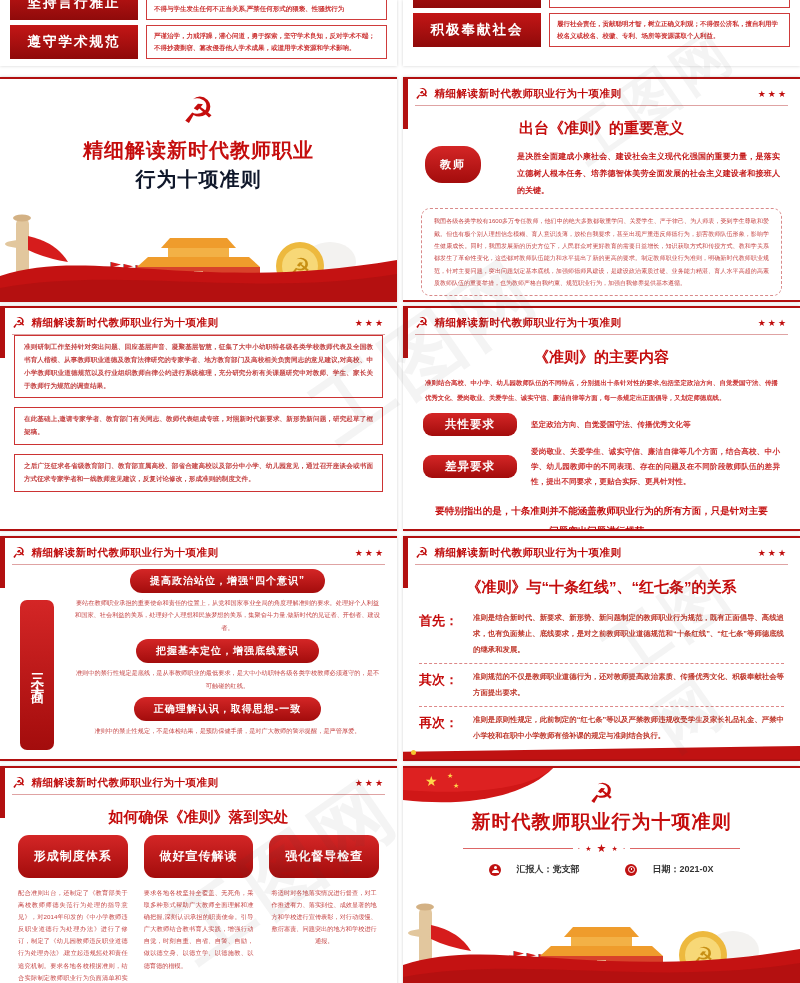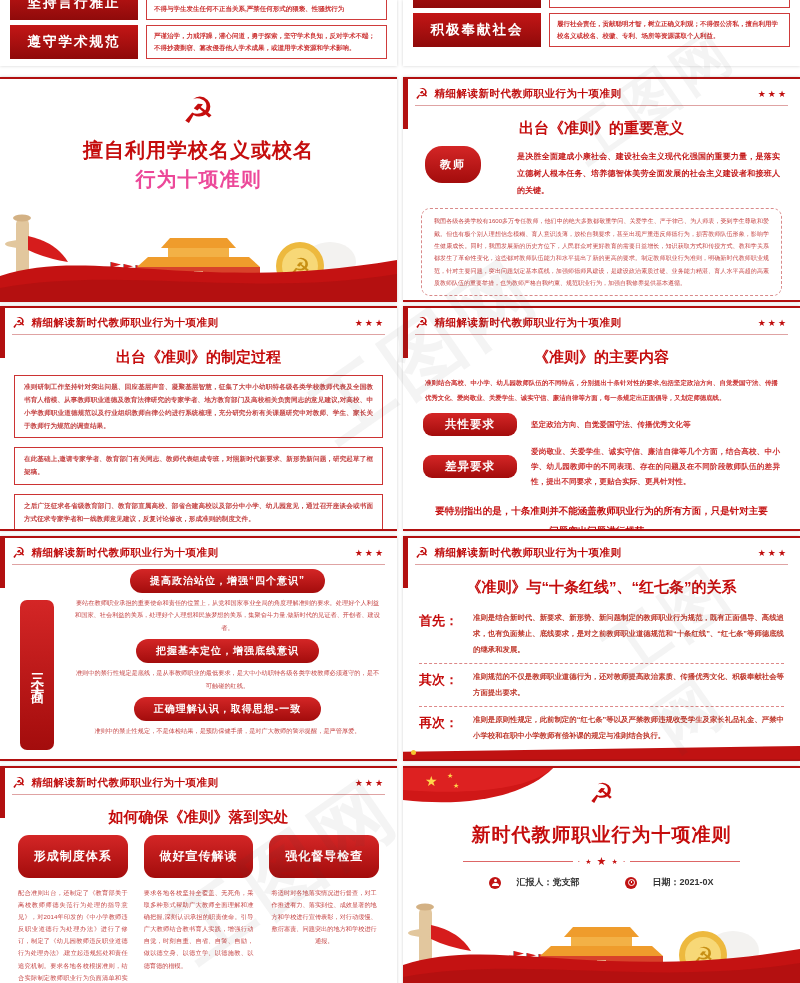--- a/index.html
+++ b/index.html
@@ -23,24 +23,24 @@
   .frag-row{display:flex;gap:8px;margin:0 10px 5px 10px;height:34px;}
   .frag-label{width:128px;background:linear-gradient(180deg,#c31616,#8f0a0a);color:#fff;
               font-weight:bold;font-size:13.5px;display:flex;align-items:center;
               justify-content:center;letter-spacing:2px;flex:none;}
   .frag-text{flex:1;border:1px solid #cf3b3b;color:#c33;font-size:6.5px;line-height:1.9;
              padding:3px 7px;display:flex;flex-direction:column;justify-content:center;
              font-weight:bold;box-sizing:border-box;}
   
   .cov-emb{text-align:center;color:#c50d0d;font-size:36px;margin-top:14px;line-height:1;}
   .cov-t1{text-align:center;color:#c50d0d;font-weight:900;font-size:20px;margin-top:8px;letter-spacing:1px;}
-  .cov-t2{text-align:center;color:#ec4899;font-weight:900;font-size:20px;margin-top:2px;letter-spacing:1px;}
+  .cov-t2{text-align:center;color:#0f172a;font-weight:900;font-size:20px;margin-top:2px;letter-spacing:1px;}
   .scene{position:absolute;left:0;bottom:0;width:397px;height:92px;}
   .end-emb{text-align:center;color:#c50d0d;font-size:28px;margin-top:12px;line-height:1;}
-  .end-title{text-align:center;color:#c50d0d;font-weight:900;font-size:19px;margin-top:14px;letter-spacing:1px;}
+  .end-title{text-align:center;color:#c50d0d;font-weight:900;font-size:19px;margin-top:1px;letter-spacing:1px;}
   .divider{display:flex;align-items:center;justify-content:center;gap:5px;margin:7px 60px;}
   .divider::before,.divider::after{content:"";flex:1;height:1px;background:#d66;}
   .dv-dot{color:#c22;font-size:8px;}
   .dv-star-s{color:#c51212;font-size:7px;}
   .dv-star-b{color:#c51212;font-size:11px;}
   .end-info{display:flex;justify-content:center;gap:46px;margin-top:8px;}
   .info-item{display:flex;align-items:center;gap:15px;font-size:9px;font-weight:bold;color:#333;}
   .info-ic{width:12px;height:12px;border-radius:50%;background:#c01212;position:relative;flex:none;}
   .ic-person::before{content:"";position:absolute;left:4.2px;top:2.2px;width:3.6px;height:3.6px;
       border-radius:50%;background:#fff;}
@@ -130,21 +130,21 @@
       <div class="frag-label">积极奉献社会</div>
       <div class="frag-text">
         <div>履行社会责任，贡献聪明才智，树立正确义利观；不得假公济私，擅自利用学校名义或校名、校徽、专利、场所等资源谋取个人利益。</div>
       </div>
     </div>
   </div>
 </section>
 
 <section class="tile" style="left:0;top:77px;border-top:2px solid #b21010;">
   <div class="cov-emb">☭</div>
-  <div class="cov-t1">擅自利用学校名义或校名</div>
+  <div class="cov-t1">精细解读新时代教师职业</div>
   <div class="cov-t2">行为十项准则</div>
   <svg class="scene" viewBox="0 0 397 92">
     <ellipse cx="35" cy="82" rx="45" ry="14" fill="#f0efee"></ellipse>
     <ellipse cx="205" cy="90" rx="70" ry="16" fill="#ececec"></ellipse>
     <ellipse cx="360" cy="84" rx="48" ry="14" fill="#f0efee"></ellipse>
     <ellipse cx="330" cy="52" rx="26" ry="20" fill="#f3f2f0"></ellipse>
     <g>
       <rect x="110" y="52" width="1.2" height="16" fill="#999"></rect>
       <path d="M111,52 l10,2.5 l-10,3 z" fill="#d61c1c"></path>
       <rect x="123" y="54" width="1.2" height="14" fill="#999"></rect>
@@ -194,21 +194,20 @@
   </div>
 </section>
 
 <section class="tile content" style="left:0;top:306px;">
   <i class="lbar"></i>
   <header class="s-head">
     <span class="emb">☭</span>
     <span class="s-head-title">精细解读新时代教师职业行为十项准则</span>
     <span class="s-stars">★★★</span>
   </header>
-  <h2 class="s-title">出台《准则》的制定过程</h2>
   <div class="pbox">
     <div class="tinytxt">准则研制工作坚持针对突出问题、回应基层声音、凝聚基层智慧，征集了大中小幼职特各级各类学校教师代表及全国教书育人楷模、从事教师职业道德及教育法律研究的专家学者、地方教育部门及高校相关负责同志的意见建议,对高校、中小学教师职业道德规范以及行业组织教师自律公约进行系统梳理，充分研究分析有关课题研究中对教师、学生、家长关于教师行为规范的调查结果。</div>
   </div>
   <div class="pbox">
     <div class="tinytxt">在此基础上,邀请专家学者、教育部门有关同志、教师代表组成专班，对照新时代新要求、新形势新问题，研究起草了框架稿。</div>
   </div>
   <div class="pbox">
     <div class="tinytxt">之后广泛征求各省级教育部门、教育部直属高校、部省合建高校以及部分中小学、幼儿园意见，通过召开座谈会或书面方式征求专家学者和一线教师意见建议，反复讨论修改，形成准则的制度文件。</div>
   </div>
 </section>

